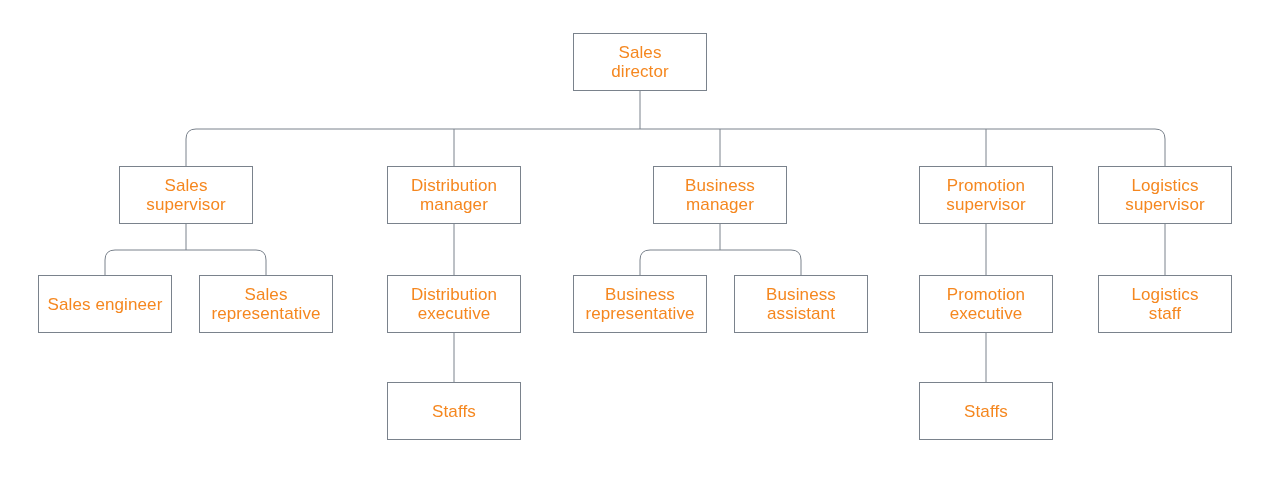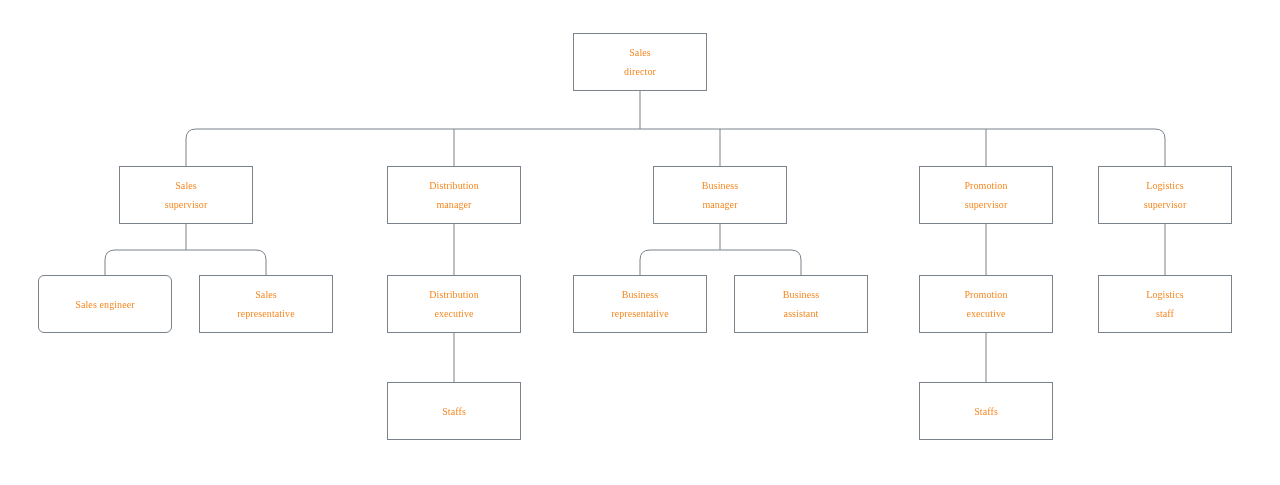--- a/index.html
+++ b/index.html
@@ -32,25 +32,25 @@
   .org-node {
     position: absolute;
     box-sizing: border-box;
     background: #ffffff;
     border: 1px solid #7a828c;
     display: flex;
     align-items: center;
     justify-content: center;
     text-align: center;
     color: #f5871f;
-    font-size: 10px;
+    font-size: 17px;
     line-height: 19px;
     letter-spacing: 0.1px;
     white-space: pre-line;
-    font-family: Liberation Serif, serif;
+    font-family: Liberation Sans, sans-serif;
   }
 </style>
 </head>
 <body>
 
 <div id="chart-root">
   <svg id="connector-layer" width="1280" height="485" viewBox="0 0 1280 485" xmlns="http://www.w3.org/2000/svg">
       <path d="M640 91 L640 129" fill="none" stroke="#7a828c" stroke-width="1"></path>
       <path d="M186 166 L186 139 Q186 129 196 129 L1155 129 Q1165 129 1165 139 L1165 166" fill="none" stroke="#7a828c" stroke-width="1"></path>
       <path d="M454 129 L454 166" fill="none" stroke="#7a828c" stroke-width="1"></path>
@@ -71,21 +71,21 @@
     <div class="org-node" style="left: 119px; top: 166px; width: 134px; height: 58px; border-color: rgb(122, 130, 140); background: rgb(255, 255, 255); color: rgb(245, 135, 31);">Sales
 supervisor</div>
     <div class="org-node" style="left: 387px; top: 166px; width: 134px; height: 58px; border-color: rgb(122, 130, 140); background: rgb(255, 255, 255); color: rgb(245, 135, 31);">Distribution
 manager</div>
     <div class="org-node" style="left: 653px; top: 166px; width: 134px; height: 58px; border-color: rgb(122, 130, 140); background: rgb(255, 255, 255); color: rgb(245, 135, 31);">Business
 manager</div>
     <div class="org-node" style="left: 919px; top: 166px; width: 134px; height: 58px; border-color: rgb(122, 130, 140); background: rgb(255, 255, 255); color: rgb(245, 135, 31);">Promotion
 supervisor</div>
     <div class="org-node" style="left: 1098px; top: 166px; width: 134px; height: 58px; border-color: rgb(122, 130, 140); background: rgb(255, 255, 255); color: rgb(245, 135, 31);">Logistics
 supervisor</div>
-    <div class="org-node" style="left: 38px; top: 275px; width: 134px; height: 58px; border-color: rgb(122, 130, 140); background: rgb(255, 255, 255); color: rgb(245, 135, 31); border-radius: 6px;">Sales engineer</div>
+    <div class="org-node" style="left: 38px; top: 275px; width: 134px; height: 58px; border-color: rgb(122, 130, 140); background: rgb(255, 255, 255); color: rgb(245, 135, 31);">Sales engineer</div>
     <div class="org-node" style="left: 199px; top: 275px; width: 134px; height: 58px; border-color: rgb(122, 130, 140); background: rgb(255, 255, 255); color: rgb(245, 135, 31);">Sales
 representative</div>
     <div class="org-node" style="left: 387px; top: 275px; width: 134px; height: 58px; border-color: rgb(122, 130, 140); background: rgb(255, 255, 255); color: rgb(245, 135, 31);">Distribution
 executive</div>
     <div class="org-node" style="left: 573px; top: 275px; width: 134px; height: 58px; border-color: rgb(122, 130, 140); background: rgb(255, 255, 255); color: rgb(245, 135, 31);">Business
 representative</div>
     <div class="org-node" style="left: 734px; top: 275px; width: 134px; height: 58px; border-color: rgb(122, 130, 140); background: rgb(255, 255, 255); color: rgb(245, 135, 31);">Business
 assistant</div>
     <div class="org-node" style="left: 919px; top: 275px; width: 134px; height: 58px; border-color: rgb(122, 130, 140); background: rgb(255, 255, 255); color: rgb(245, 135, 31);">Promotion
 executive</div>

